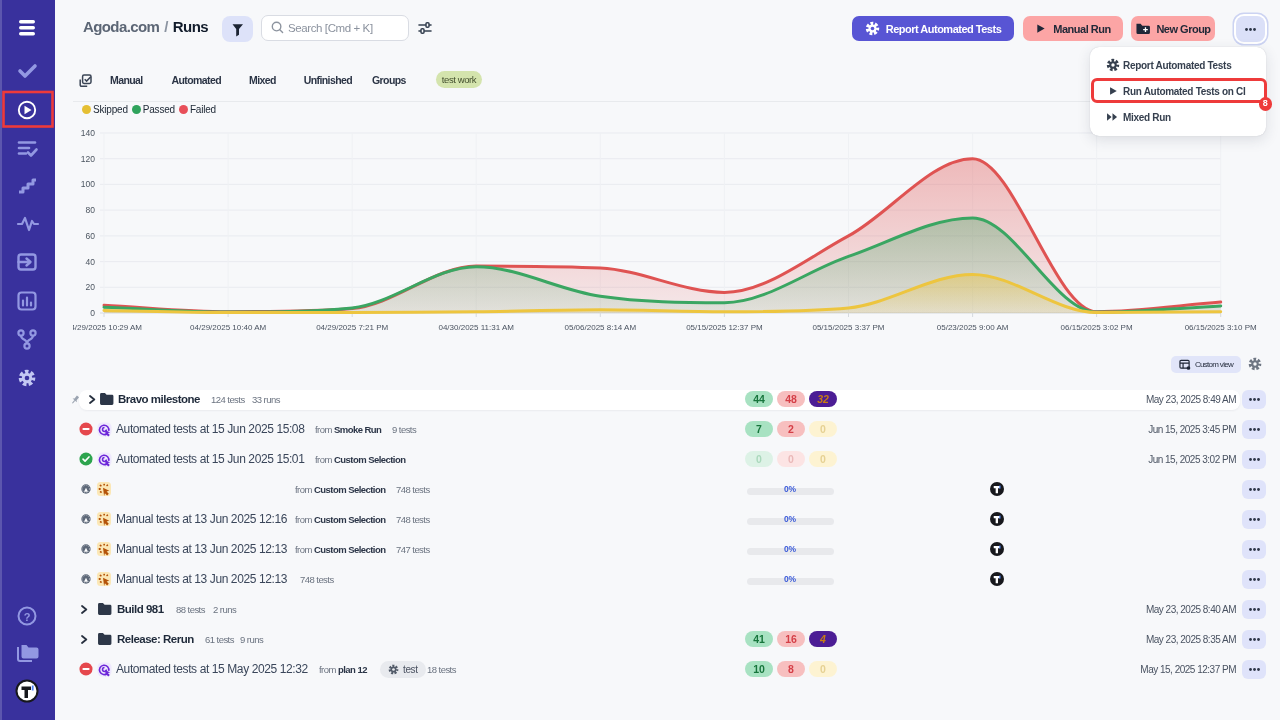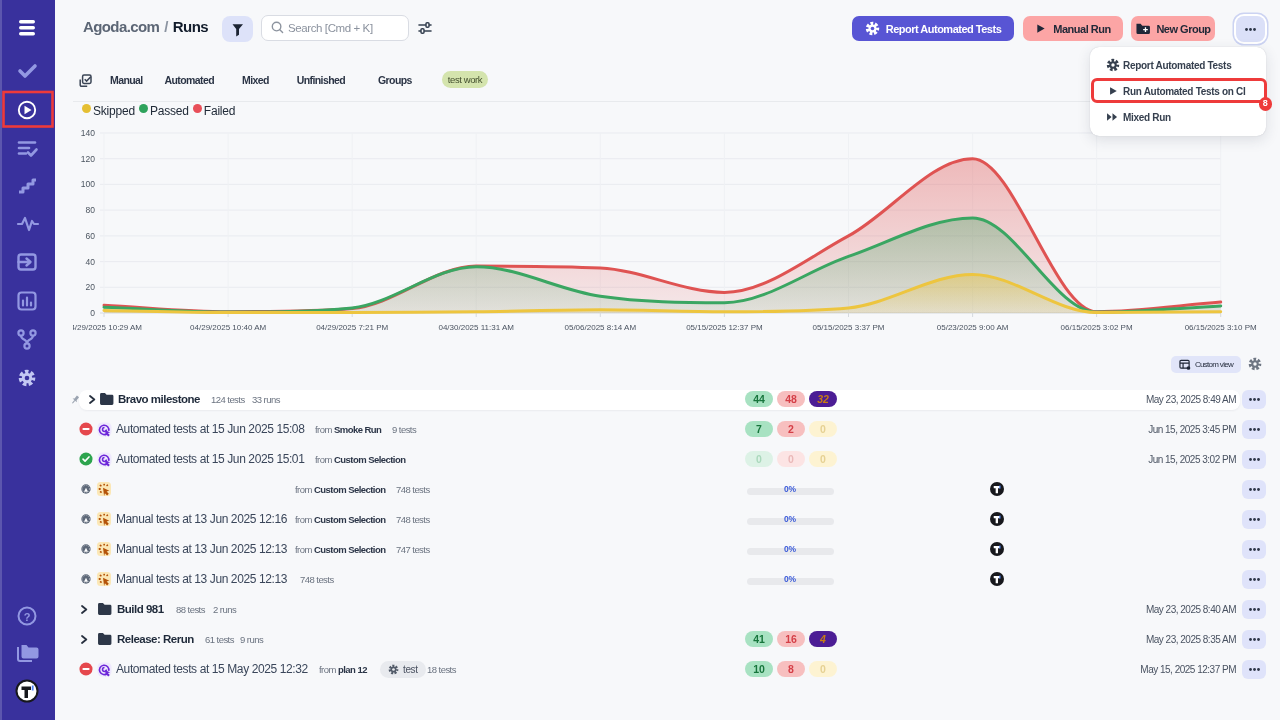--- a/index.html
+++ b/index.html
@@ -19,21 +19,21 @@
 #btn-group  { left:1131px; width:84px; }
 #btn-dots   { left:1235.5px; top:16px; width:29.5px; height:26px; background:#dbe0f8; border-radius:8px; box-shadow:0 0 0 2px #fff, 0 0 0 3.5px #ccd3f2; }
 #dropdown { position:absolute; left:1090px; top:47px; width:176px; height:89px; background:#fff; border-radius:9px; box-shadow:0 4px 14px rgba(40,45,70,.13), 0 0 1px rgba(40,45,70,.25); z-index:30; }
 .dd-item { position:absolute; left:0; width:100%; height:26px; display:flex; align-items:center; font-size:10px; font-weight:bold; letter-spacing:-0.3px; color:#36404f; white-space:nowrap; }
 .dd-item .ic { width:15px; margin:0 3px 0 15px; display:flex; justify-content:center; align-items:center; }
 #dd-red { position:absolute; left:1090.5px; top:78px; width:176px; height:25px; border:3px solid #ee3b3b; border-radius:6px; z-index:31; }
 #dd-badge { position:absolute; left:1258.5px; top:97px; width:13.5px; height:13.5px; border-radius:50%; background:#ee3b3b; color:#fff; font-size:9px; font-weight:bold; text-align:center; line-height:13.5px; z-index:32; }
 #tabs { position:absolute; left:78px; top:71px; height:17px; display:flex; align-items:center; font-size:10.5px; font-weight:bold; letter-spacing:-0.6px; color:#2b3445; white-space:nowrap; }
 #tag-testwork { background:#d4e4ad; color:#44502f; border-radius:9px; padding:3px 6px; font-size:9.5px; font-weight:normal; letter-spacing:-0.4px; }
 #sepline { position:absolute; left:73px; top:101px; width:1192px; height:1px; background:#e8eaed; }
-#legend { position:absolute; left:82px; top:104px; height:10px; display:flex; font-size:12px; letter-spacing:-0.2px; color:#212b38; }
+#legend { position:absolute; left:82px; top:104px; height:10px; display:flex; align-items:center; font-size:10px; letter-spacing:-0.2px; color:#212b38; }
 .dot { width:9px; height:9px; border-radius:50%; margin-right:2px; }
 #custombtn { position:absolute; left:1171px; top:356px; width:70px; height:17px; background:#e1e5f9; border-radius:5px; font-size:8px; letter-spacing:-0.7px; color:#1f2738; display:flex; align-items:center; justify-content:center; white-space:nowrap; }
 #gearbtn { position:absolute; left:1248px; top:357px; width:14px; height:14px; }
 #rows { position:absolute; left:55px; top:384px; width:1225px; }
 .row { position:relative; height:30px; }
 .rowbg { position:absolute; left:24px; top:5.5px; width:1161px; height:20px; background:#fff; border-radius:8px; box-shadow:0 1px 2px rgba(30,35,60,.06); }
 .rowline { position:absolute; top:0; height:30px; display:flex; align-items:center; white-space:nowrap; }
 .title { font-size:12px; letter-spacing:-0.4px; color:#3a465a; }
 .title.b { font-size:11.5px; font-weight:bold; letter-spacing:-0.5px; color:#1f2a3a; }
 .meta { font-size:9.5px; letter-spacing:-0.55px; color:#6b7380; }
@@ -178,24 +178,24 @@
     </div>
 </div>
 <div id="dd-red"></div>
 <div id="dd-badge">8</div>
 <div id="tabs">
     <svg width="15" height="15" viewBox="0 0 15 15" style="margin-right:17px;margin-top:1px">
       <path d="M2.2 6.5 v5.5 a1.2 1.2 0 0 0 1.2 1.2 h5.8" fill="none" stroke="#3b4556" stroke-width="1.5"></path>
       <rect x="4.6" y="2" width="8.4" height="8.4" rx="1.4" fill="none" stroke="#3b4556" stroke-width="1.5"></rect>
       <path d="M6.7 6.2 l1.9 1.9 l4.2 -4.4" fill="none" stroke="#3b4556" stroke-width="1.5"></path>
     </svg>
-    <span style="margin-right:22px">Manual</span>
+    <span style="margin-right:29px">Manual</span>
     <span style="margin-right:28px">Automated</span>
     <span style="margin-right:28px">Mixed</span>
-    <span style="margin-right:33px">Unfinished</span>
+    <span style="margin-right:20px">Unfinished</span>
     <span style="margin-right:30px">Groups</span>
     <span id="tag-testwork">test work</span>
   </div>
 <div id="sepline"></div>
 <div id="legend">
     <span class="dot" style="background:#e5bf33"></span>
     <span style="margin-right:4px">Skipped</span>
     <span class="dot" style="background:#2fa35c"></span>
     <span style="margin-right:4px">Passed</span>
     <span class="dot" style="background:#e84f59"></span>

